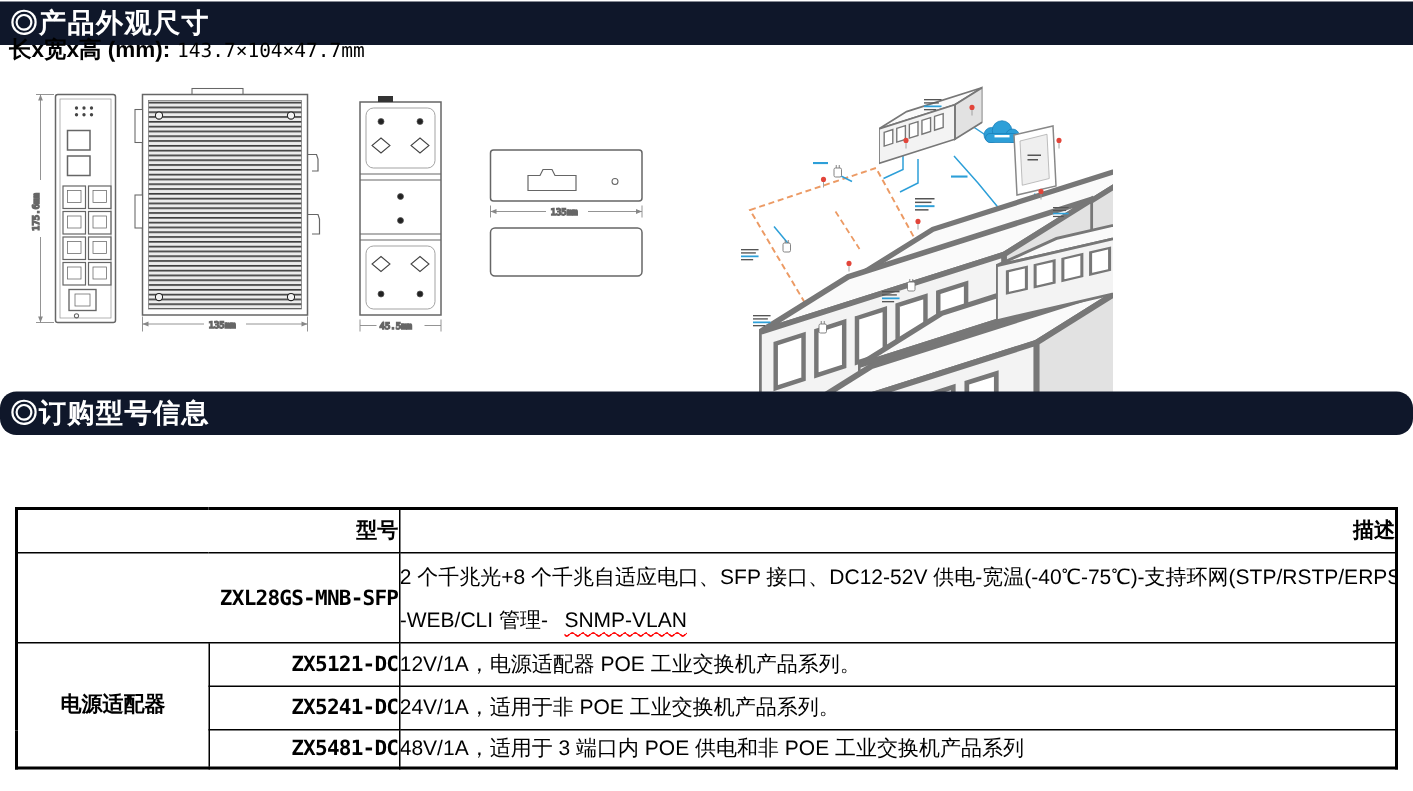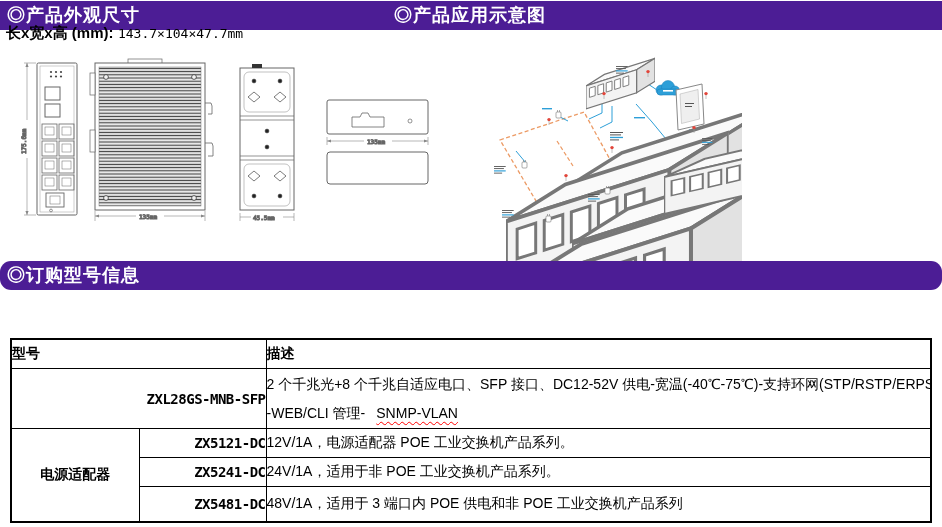--- a/index.html
+++ b/index.html
@@ -1,46 +1,45 @@
 <!DOCTYPE html>
 <html><head>
 <meta charset="utf-8">
 <style>
   html,body{margin:0;padding:0;background:#fff;}
   #page{position:relative;width:942px;height:527px;background:#fff;overflow:hidden;
         font-family:"Liberation Sans",sans-serif;}
-  .greenbar{position:absolute;left:0;width:942px;height:29px;background:#4c1d95;}
+  .greenbar{position:absolute;left:0;width:942px;height:29px;background:#0f172a;}
   .greenbar .bartitle{position:absolute;top:0;height:29px;line-height:29px;color:#fff;
         font-weight:bold;font-size:18px;letter-spacing:1px;white-space:nowrap;}
   #dimline{position:absolute;left:6px;top:24px;white-space:nowrap;}
   #dimline .lbl{font-weight:bold;font-size:15px;color:#000;}
   #dimline .val{font-family:"DejaVu Sans Mono",monospace;font-size:13px;color:#000;}
   svg{position:absolute;}
   svg text{font-family:"DejaVu Sans Mono",monospace;font-size:6px;fill:#555;}
   table#order{position:absolute;left:10px;top:338px;width:920px;border-collapse:collapse;
         table-layout:fixed;border:2px solid #000;}
   table#order td{border:1px solid #000;font-size:14px;color:#000;overflow:hidden;
         vertical-align:middle;padding:0;}
-  td.hdr{color:#e0603a;font-weight:bold;font-size:15px;text-align:left;height:28px;}
+  td.hdr{color:#e0603a;font-weight:bold;font-size:15px;text-align:right;height:28px;}
   td.model{font-family:"DejaVu Sans Mono",monospace;font-weight:bold;text-align:right;
         font-size:13.5px;letter-spacing:-0.5px;}
   td.group{color:#e0603a;font-weight:bold;text-align:center;font-size:15px;font-family:Liberation Serif, serif;}
   td.desc{padding-left:8px;}
   td.desc .dline{line-height:29px;white-space:nowrap;}
   .wavy{text-decoration-line:underline;text-decoration-style:wavy;
         text-decoration-color:#ff0000;text-decoration-thickness:1px;text-underline-offset:3px;margin-left:11px;}
 </style>
 </head>
 <body>
 
 <div id="page">
 
   <div class="greenbar" style="top:1px;">
     <span class="bartitle" style="left:7px;">◎产品外观尺寸</span>
-    <span class="bartitle" style="left:394px;">◎产品应用示意图</span>
   </div>
 
   <div id="dimline">
     <span class="lbl">长x宽x高 (mm):</span>
     <span class="val">143.7×104×47.7mm</span>
   </div>
 
   <svg style="left:0;top:55px;width:470px;height:172px;" viewBox="0 55 470 172">
     <defs>
       <pattern id="fins" width="6" height="3.2" patternUnits="userSpaceOnUse">
@@ -289,20 +288,20 @@
     </tr>
     <tr style="height:29px;">
       <td rowspan="3" class="group">电源适配器</td>
       <td class="model">ZX5121-DC</td>
       <td class="desc">12V/1A，电源适配器 POE 工业交换机产品系列。</td>
     </tr>
     <tr style="height:29px;">
       <td class="model">ZX5241-DC</td>
       <td class="desc">24V/1A，适用于非 POE 工业交换机产品系列。</td>
     </tr>
-    <tr style="height:35px;">
+    <tr style="height:25px;">
       <td class="model">ZX5481-DC</td>
       <td class="desc">48V/1A，适用于 3 端口内 POE 供电和非 POE 工业交换机产品系列</td>
     </tr>
   </tbody>
     </table>
 
 </div>
 
 </body></html>

